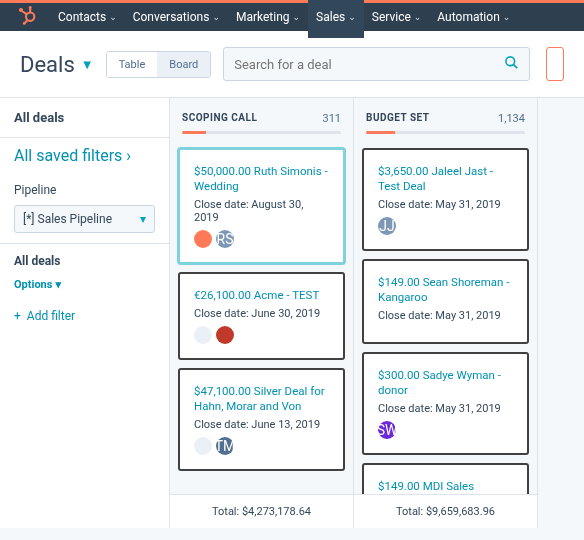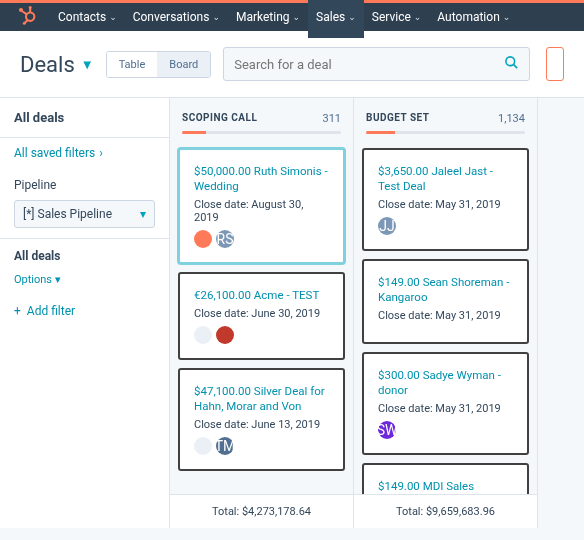--- a/index.html
+++ b/index.html
@@ -15,26 +15,26 @@
 .toggle{display:flex;border:1px solid #cbd6e2;border-radius:3px;overflow:hidden}
 .toggle span{font-size:11px;padding:6px 12px;background:#fff;color:#506e91;cursor:pointer}
 .toggle span.active{background:#eaf0f6}
 .search{flex:1;display:flex;align-items:center;border:1px solid #cbd6e2;border-radius:3px;padding:7px 10px;background:#f5f8fa}
 .search input{border:none;background:transparent;outline:none;flex:1;font-size:13px;color:#506e91}
 .search .mag{color:#00a4bd;font-size:14px}
 .orange-box{width:18px;height:34px;border:1px solid #ff7a59;border-radius:3px;margin-left:4px}
 .main{display:flex;height:calc(100% - 110px)}
 .sidebar{width:170px;background:#fff;border-right:1px solid #dfe3eb;padding:0}
 .side-top{border-bottom:1px solid #dfe3eb;padding:12px 14px;font-size:13px;font-weight:700;color:#33475b}
-.side-link{padding:8px 14px;font-size:12px;color:#0091ae;display:flex;align-items:center;gap:4px;cursor:pointer}
+.side-link{padding:8px 14px;font-size:16px;color:#0091ae;display:flex;align-items:center;gap:4px;cursor:pointer}
 .side-label{padding:10px 14px 4px;font-size:12px;color:#33475b}
 .side-select{margin:4px 14px 10px;border:1px solid #cbd6e2;border-radius:3px;padding:6px 8px;font-size:12px;color:#33475b;display:flex;justify-content:space-between;align-items:center;background:#f5f8fa}
 .side-select .dd{color:#00a4bd}
 .side-sec{border-top:1px solid #dfe3eb;padding:10px 14px;font-size:12px;font-weight:700;color:#33475b;display:flex;justify-content:space-between}
-.options{font-size:11px;font-weight:400;color:#0091ae;display:flex;align-items:center;gap:3px}
+.options{font-size:11px;font-weight:700;color:#0091ae;display:flex;align-items:center;gap:3px}
 .add-filter{padding:10px 14px;font-size:12px;color:#0091ae;display:flex;align-items:center;gap:6px;cursor:pointer}
 .board{flex:1;display:flex;overflow:hidden;background:#f5f8fa}
 .col{width:184px;flex-shrink:0;border-right:1px solid #dfe3eb;display:flex;flex-direction:column}
 .col-head{padding:14px 12px 10px;display:flex;flex-direction:column;gap:6px;background:#f5f8fa}
 .col-head-row{display:flex;justify-content:space-between;align-items:flex-start}
 .col-title{font-size:10px;font-weight:700;color:#33475b;letter-spacing:.5px}
 .col-count{font-size:11px;color:#506e91}
 .prog{height:3px;background:#dfe3eb;border-radius:2px;overflow:hidden}
 .prog-bar{height:100%;background:#ff7a59}
 .cards{flex:1;overflow-y:auto;padding:4px 8px}

